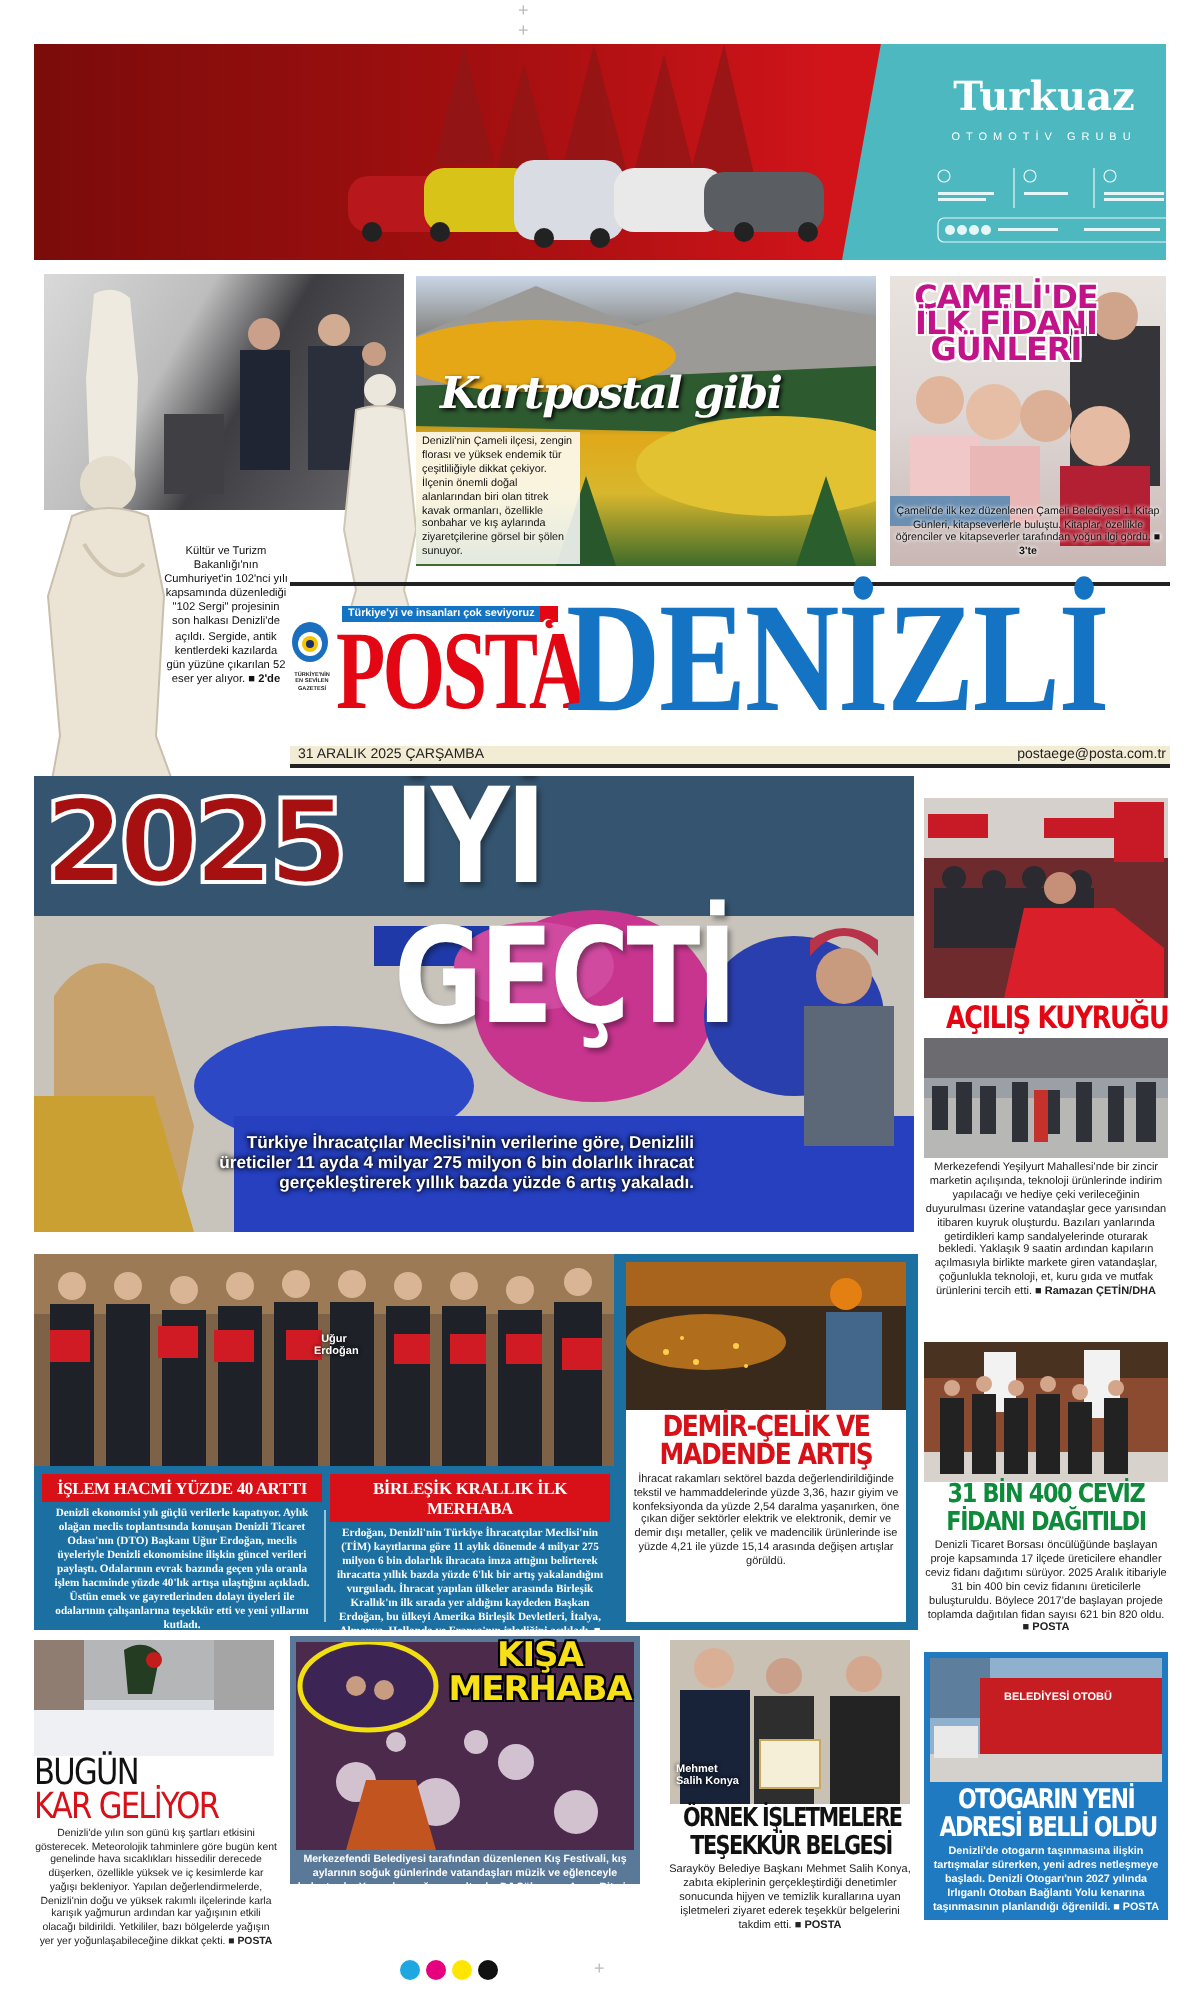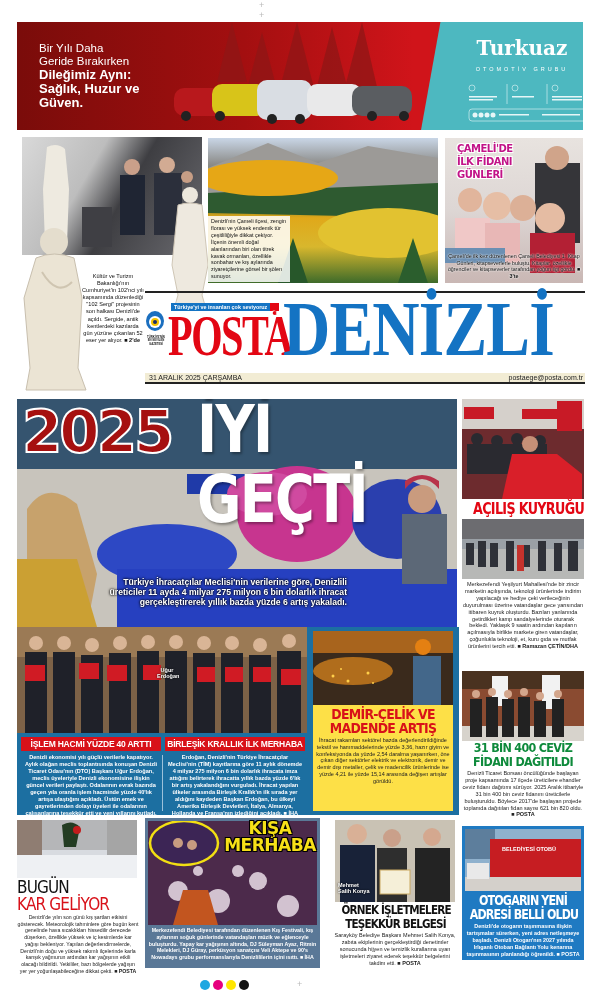--- a/index.html
+++ b/index.html
@@ -24,62 +24,55 @@
 .photo{position:absolute;overflow:hidden;}
 .cap{position:absolute;font-size:6.2px;line-height:7.6px;color:#111;}
 
 
 #mast-line-top{position:absolute;left:145px;top:291px;width:440px;height:2px;background:#222;}
 #posta-logo{position:absolute;left:145px;top:302px;}
 #denizli{position:absolute;left:283px;top:290px;color:#1473c3;font-family:"Liberation Serif",serif;font-weight:bold;font-size:78px;letter-spacing:-1px;line-height:78px;transform:scaleX(0.84);transform-origin:left top;}
 #date-bar{position:absolute;left:145px;top:373px;width:440px;height:11px;background:#f2ecd4;border-bottom:2px solid #222;font-size:7px;color:#222;}
 
 
-#main{position:absolute;left:17px;top:399px;width:440px;height:228px;overflow:hidden;background:#4b6a85;}
+#main{position:absolute;left:17px;top:388px;width:440px;height:228px;overflow:hidden;background:#4b6a85;}
 #main .bgphoto{position:absolute;inset:0;}
 #main .hl-num{position:absolute;left:5px;top:0;font-family:"DejaVu Sans",sans-serif;font-weight:bold;font-size:58px;color:#a61010;-webkit-text-stroke:2px #fff;letter-spacing:-3px;line-height:66px;}
 #main .hl-txt{position:absolute;left:180px;top:-4px;font-family:"DejaVu Sans",sans-serif;font-weight:bold;font-size:66px;color:#fff;letter-spacing:-2px;line-height:70px;transform:scaleX(0.82);transform-origin:left top;text-shadow:2px 2px 3px rgba(0,0,0,.35);}
 #main .lede{position:absolute;left:90px;top:178px;width:240px;text-align:right;color:#fff;font-weight:bold;font-size:8.6px;line-height:10px;text-shadow:0 0 3px #000,0 0 2px #000;}
 
 
 #ceremony{position:absolute;left:17px;top:627px;width:290px;height:106px;overflow:hidden;}
-#twobox{position:absolute;left:17px;top:733px;width:290px;height:82px;background:#1c6fa1;}
+#twobox{position:absolute;left:17px;top:733px;width:290px;height:82px;background:#1c6fa1;font-family:Liberation Serif, serif;}
 #twobox .col{position:absolute;top:4px;width:140px;}
 #twobox .hd{background:#d81119;color:#fff;font-weight:bold;font-size:8.5px;text-align:center;padding:2px 0;letter-spacing:-.2px;}
 #twobox .bd{color:#fff;font-weight:bold;font-size:5.6px;line-height:7px;text-align:center;padding:3px 2px;}
 #demir{position:absolute;left:307px;top:627px;width:152px;height:188px;background:#1c6fa1;}
-#demir .inner{position:absolute;left:6px;top:4px;width:140px;height:180px;background:#fde047;}
+#demir .inner{position:absolute;left:6px;top:4px;width:140px;height:180px;background:#ffffff;}
 #demir .hd{position:absolute;left:0;top:76px;width:140px;text-align:center;color:#d81119;font-family:"DejaVu Sans",sans-serif;font-weight:bold;font-size:14.5px;line-height:14px;letter-spacing:-.8px;transform:scaleX(.86);}
 #demir .bd{position:absolute;left:2px;top:106px;width:136px;text-align:center;font-size:5.5px;line-height:6.8px;color:#222;}
 
 
 .rhead{position:absolute;text-align:center;font-family:"DejaVu Sans",sans-serif;font-weight:bold;letter-spacing:-.8px;}
 .rbody{position:absolute;text-align:center;font-size:5.5px;line-height:6.9px;color:#222;}
 
 
-#kisa-box{position:absolute;left:145px;top:818px;width:175px;height:150px;background:#5a7897;}
+#kisa-box{position:absolute;left:145px;top:818px;width:175px;height:124px;background:#5a7897;}
 #otogar-box{position:absolute;left:462px;top:826px;width:122px;height:134px;background:#1f7ac2;}
 .dot{position:absolute;width:10px;height:10px;border-radius:50%;top:980px;}
 </style>
 </head>
 <body>
 
 <div id="page">
 
   <span class="reg" style="left:259px;top:0px;">+</span>
   <span class="reg" style="left:259px;top:10px;">+</span>
 
   <div id="ad">
-    <div class="left-text">
-      <div>Bir Yılı Daha</div>
-      <div>Geride Bırakırken</div>
-      <div class="b">Dileğimiz Aynı:</div>
-      <div class="b">Sağlık, Huzur ve</div>
-      <div class="b">Güven.</div>
-    </div>
     <svg class="trees" viewBox="0 0 160 108">
       <g fill="#8f1616" opacity=".75">
         <polygon points="15,0 0,60 30,60"></polygon>
           <polygon points="45,10 28,75 62,75"></polygon>
           <polygon points="80,0 62,70 98,70"></polygon>
         <polygon points="115,5 98,72 132,72"></polygon>
           <polygon points="145,0 128,65 160,65"></polygon>
       </g>
     </svg>
     <svg class="cars" viewBox="0 0 250 50">
@@ -152,37 +145,38 @@
 
   <div class="photo" style="left:208px;top:138px;width:230px;height:145px;background:linear-gradient(180deg,#c9d6e6 0%,#8c8c8a 18%,#2f5b32 40%,#e0a81a 55%,#d8b72d 75%,#3e6b2a 100%);">
     <svg width="230" height="145" viewBox="0 0 230 145">
       <polygon points="0,30 60,5 110,25 160,8 230,20 230,50 0,55" fill="#9c9a97"></polygon>
       <polygon points="0,55 230,45 230,80 0,75" fill="#2e5a30"></polygon>
       <ellipse cx="60" cy="40" rx="70" ry="18" fill="#e6a716"></ellipse>
       <ellipse cx="180" cy="95" rx="70" ry="25" fill="#e2c230"></ellipse>
       <polygon points="70,145 85,100 100,145" fill="#27572a"></polygon>
         <polygon points="190,145 205,100 220,145" fill="#2b5e2d"></polygon>
     </svg>
+    <div class="abs" style="left:12px;top:46px;color:#fff;font-family:'DejaVu Serif',serif;font-style:italic;font-weight:bold;font-size:22px;text-shadow:1px 1px 2px #000;letter-spacing:-1px;">Kartpostal gibi</div>
     <div class="abs" style="left:0;top:78px;width:82px;background:rgba(255,255,255,.85);font-size:5.4px;line-height:6.9px;padding:2px 3px;color:#111;">Denizli'nin Çameli ilçesi, zengin florası ve yüksek endemik tür çeşitliliğiyle dikkat çekiyor. İlçenin önemli doğal alanlarından biri olan titrek kavak ormanları, özellikle sonbahar ve kış aylarında ziyaretçilerine görsel bir şölen sunuyor.</div>
   </div>
 
   <div class="photo" style="left:445px;top:138px;width:138px;height:145px;background:linear-gradient(180deg,#e8e3df 0%,#ddd6d4 50%,#c9b7b4 100%);">
     <svg width="138" height="145" viewBox="0 0 138 145">
       <rect x="90" y="25" width="45" height="80" fill="#353539"></rect>
         <circle cx="112" cy="20" r="12" fill="#d0a48a"></circle>
       <circle cx="25" cy="62" r="12" fill="#e1b59c"></circle>
         <circle cx="52" cy="68" r="14" fill="#e6bea5"></circle>
         <circle cx="78" cy="70" r="13" fill="#dcb097"></circle>
         <circle cx="105" cy="80" r="15" fill="#e5bca3"></circle>
       <rect x="10" y="80" width="35" height="40" fill="#f0c8c7"></rect>
         <rect x="40" y="85" width="35" height="40" fill="#e8b7b6"></rect>
         <rect x="85" y="95" width="45" height="40" fill="#b32034"></rect>
       <rect x="0" y="110" width="60" height="15" fill="#6b8fb3"></rect>
     </svg>
-    <div class="abs" style="left:12px;top:4px;width:92px;color:#c21388;font-family:'DejaVu Sans',sans-serif;font-weight:bold;font-size:10px;line-height:13px;text-shadow:1px 1px 0 #fff,-1px -1px 0 #fff,1px -1px 0 #fff,-1px 1px 0 #fff;letter-spacing:-.5px;">
+    <div class="abs" style="left:12px;top:4px;width:92px;text-align:center;color:#c21388;font-family:'DejaVu Sans',sans-serif;font-weight:bold;font-size:16px;line-height:13px;text-shadow:1px 1px 0 #fff,-1px -1px 0 #fff,1px -1px 0 #fff,-1px 1px 0 #fff;letter-spacing:-.5px;">
       <div>ÇAMELİ'DE</div>
       <div>İLK FİDANI</div>
       <div>GÜNLERİ</div>
     </div>
     <div class="abs" style="left:2px;top:115px;width:134px;text-align:center;color:#111;font-size:5.3px;line-height:6.6px;text-shadow:0 0 2px #fff,0 0 2px #fff;">
       <span>Çameli'de ilk kez düzenlenen Çameli Belediyesi 1. Kitap Günleri, kitapseverlerle buluştu. Kitaplar, özellikle öğrenciler ve kitapseverler tarafından yoğun ilgi gördü.</span>
       <b>■ 3'te</b>
     </div>
   </div>
 

